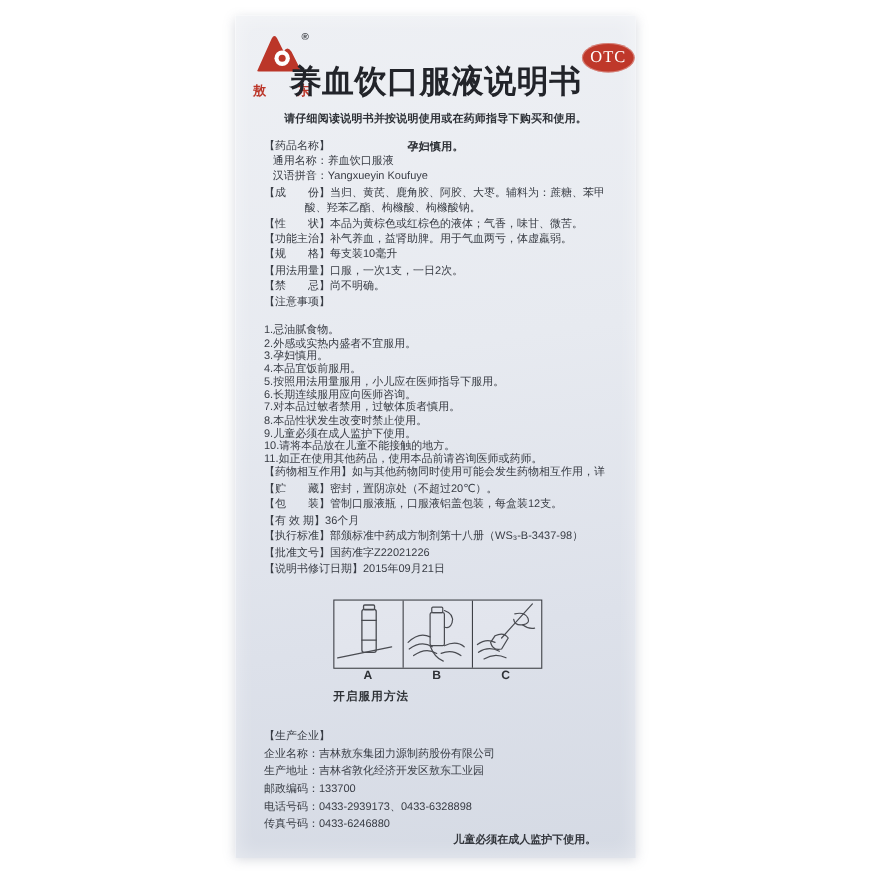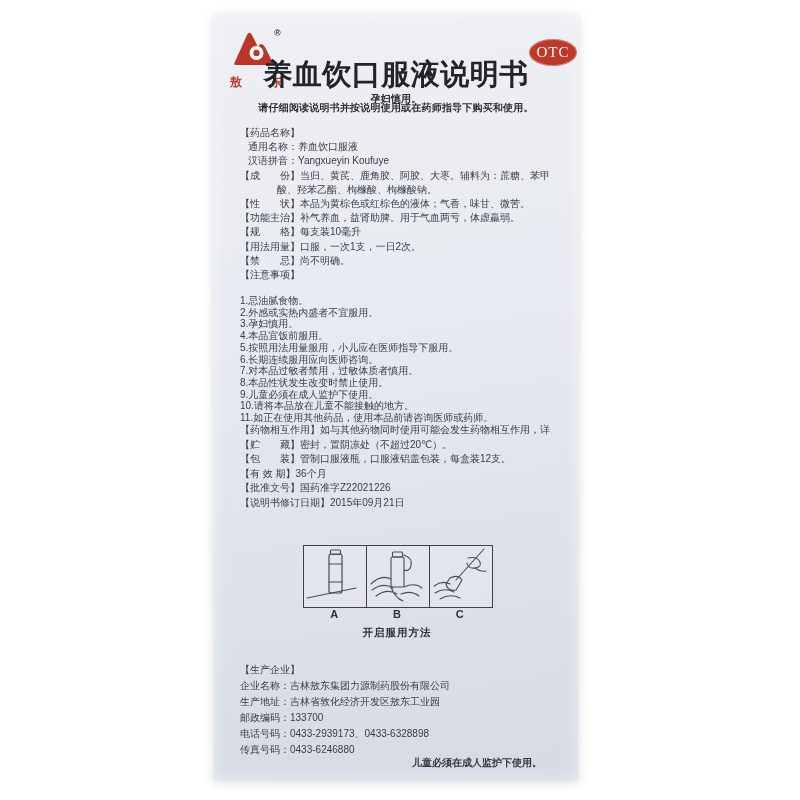--- a/index.html
+++ b/index.html
@@ -32,21 +32,21 @@
   }
   .doc-title{
     position:absolute;left:0;top:41px;width:100%;text-align:center;
     font-size:29px;font-weight:bold;color:#22242a;letter-spacing:0.5px;white-space:nowrap;
   }
   .notice-1,.notice-2{
     position:absolute;left:0;width:100%;text-align:center;
     font-size:10px;font-weight:bold;color:#2d3036;letter-spacing:0.2px;
   }
   .notice-1{top:87px;}
-  .notice-2{top:78px;}
+  .notice-2{top:112px;}
   
   .spec-top{position:absolute;left:26px;top:112px;width:316px;font-size:10px;line-height:14.2px;font-weight:500;}
   .precautions{position:absolute;left:26px;top:281px;width:316px;font-size:10px;line-height:11.7px;font-weight:500;}
   .spec-bottom{position:absolute;left:26px;top:409px;width:320px;font-size:10px;line-height:14.6px;font-weight:500;}
   .ind-1{padding-left:8px;}
   .ind-2{padding-left:37px;}
   .ind-3{padding-left:75px;}
   .spec-top div,.precautions div,.spec-bottom div{white-space:nowrap;}
   
   .figure-box{
@@ -54,21 +54,21 @@
     border:1.5px solid #3f4147;display:flex;background:rgba(255,255,255,0.15);
   }
   .fig-panel{flex:1;position:relative;}
   .fig-panel + .fig-panel{border-left:1.5px solid #3f4147;}
   .fig-labels{
     position:absolute;left:89px;top:594px;width:188px;display:flex;
     font-size:11px;font-weight:bold;color:#2e3136;
   }
   .fig-labels div{flex:1;text-align:center;}
   .fig-caption{
-    position:absolute;left:89px;top:612px;width:188px;text-align:center;
+    position:absolute;left:89px;top:612px;width:188px;
     font-size:10.5px;font-weight:bold;color:#2e3136;letter-spacing:1px;
   }
   
   .manufacturer{position:absolute;left:26px;top:648px;width:320px;font-size:10px;line-height:16px;font-weight:500;}
   .footer-note{
     position:absolute;right:36px;top:742px;font-size:10px;font-weight:bold;color:#33363c;
   }
   svg{display:block;}
 </style>
 </head>
@@ -124,20 +124,21 @@
         <div class="note-line">9.儿童必须在成人监护下使用。</div>
         <div class="note-line">10.请将本品放在儿童不能接触的地方。</div>
         <div class="note-line">11.如正在使用其他药品，使用本品前请咨询医师或药师。</div>
       </div>
 
     <div class="spec-bottom">
         <div class="spec-line">【药物相互作用】如与其他药物同时使用可能会发生药物相互作用，详</div>
         <div class="spec-line">【贮　　藏】密封，置阴凉处（不超过20℃）。</div>
         <div class="spec-line">【包　　装】管制口服液瓶，口服液铝盖包装，每盒装12支。</div>
         <div class="spec-line">【有 效 期】36个月</div>
+        <div class="spec-line">【执行标准】部颁标准中药成方制剂第十八册（WS₃-B-3437-98）</div>
         <div class="spec-line">【批准文号】国药准字Z22021226</div>
         <div class="spec-line">【说明书修订日期】2015年09月21日</div>
       </div>
 
     <div class="figure-box">
       <div class="fig-panel">
         <svg width="60" height="58" viewBox="0 0 60 58">
           <g fill="none" stroke="#4a4c52" stroke-width="1.2" stroke-linecap="round">
             <rect x="25" y="8" width="13" height="39" rx="2"></rect>
             <rect x="26.5" y="4" width="10" height="4.5" rx="1"></rect>

